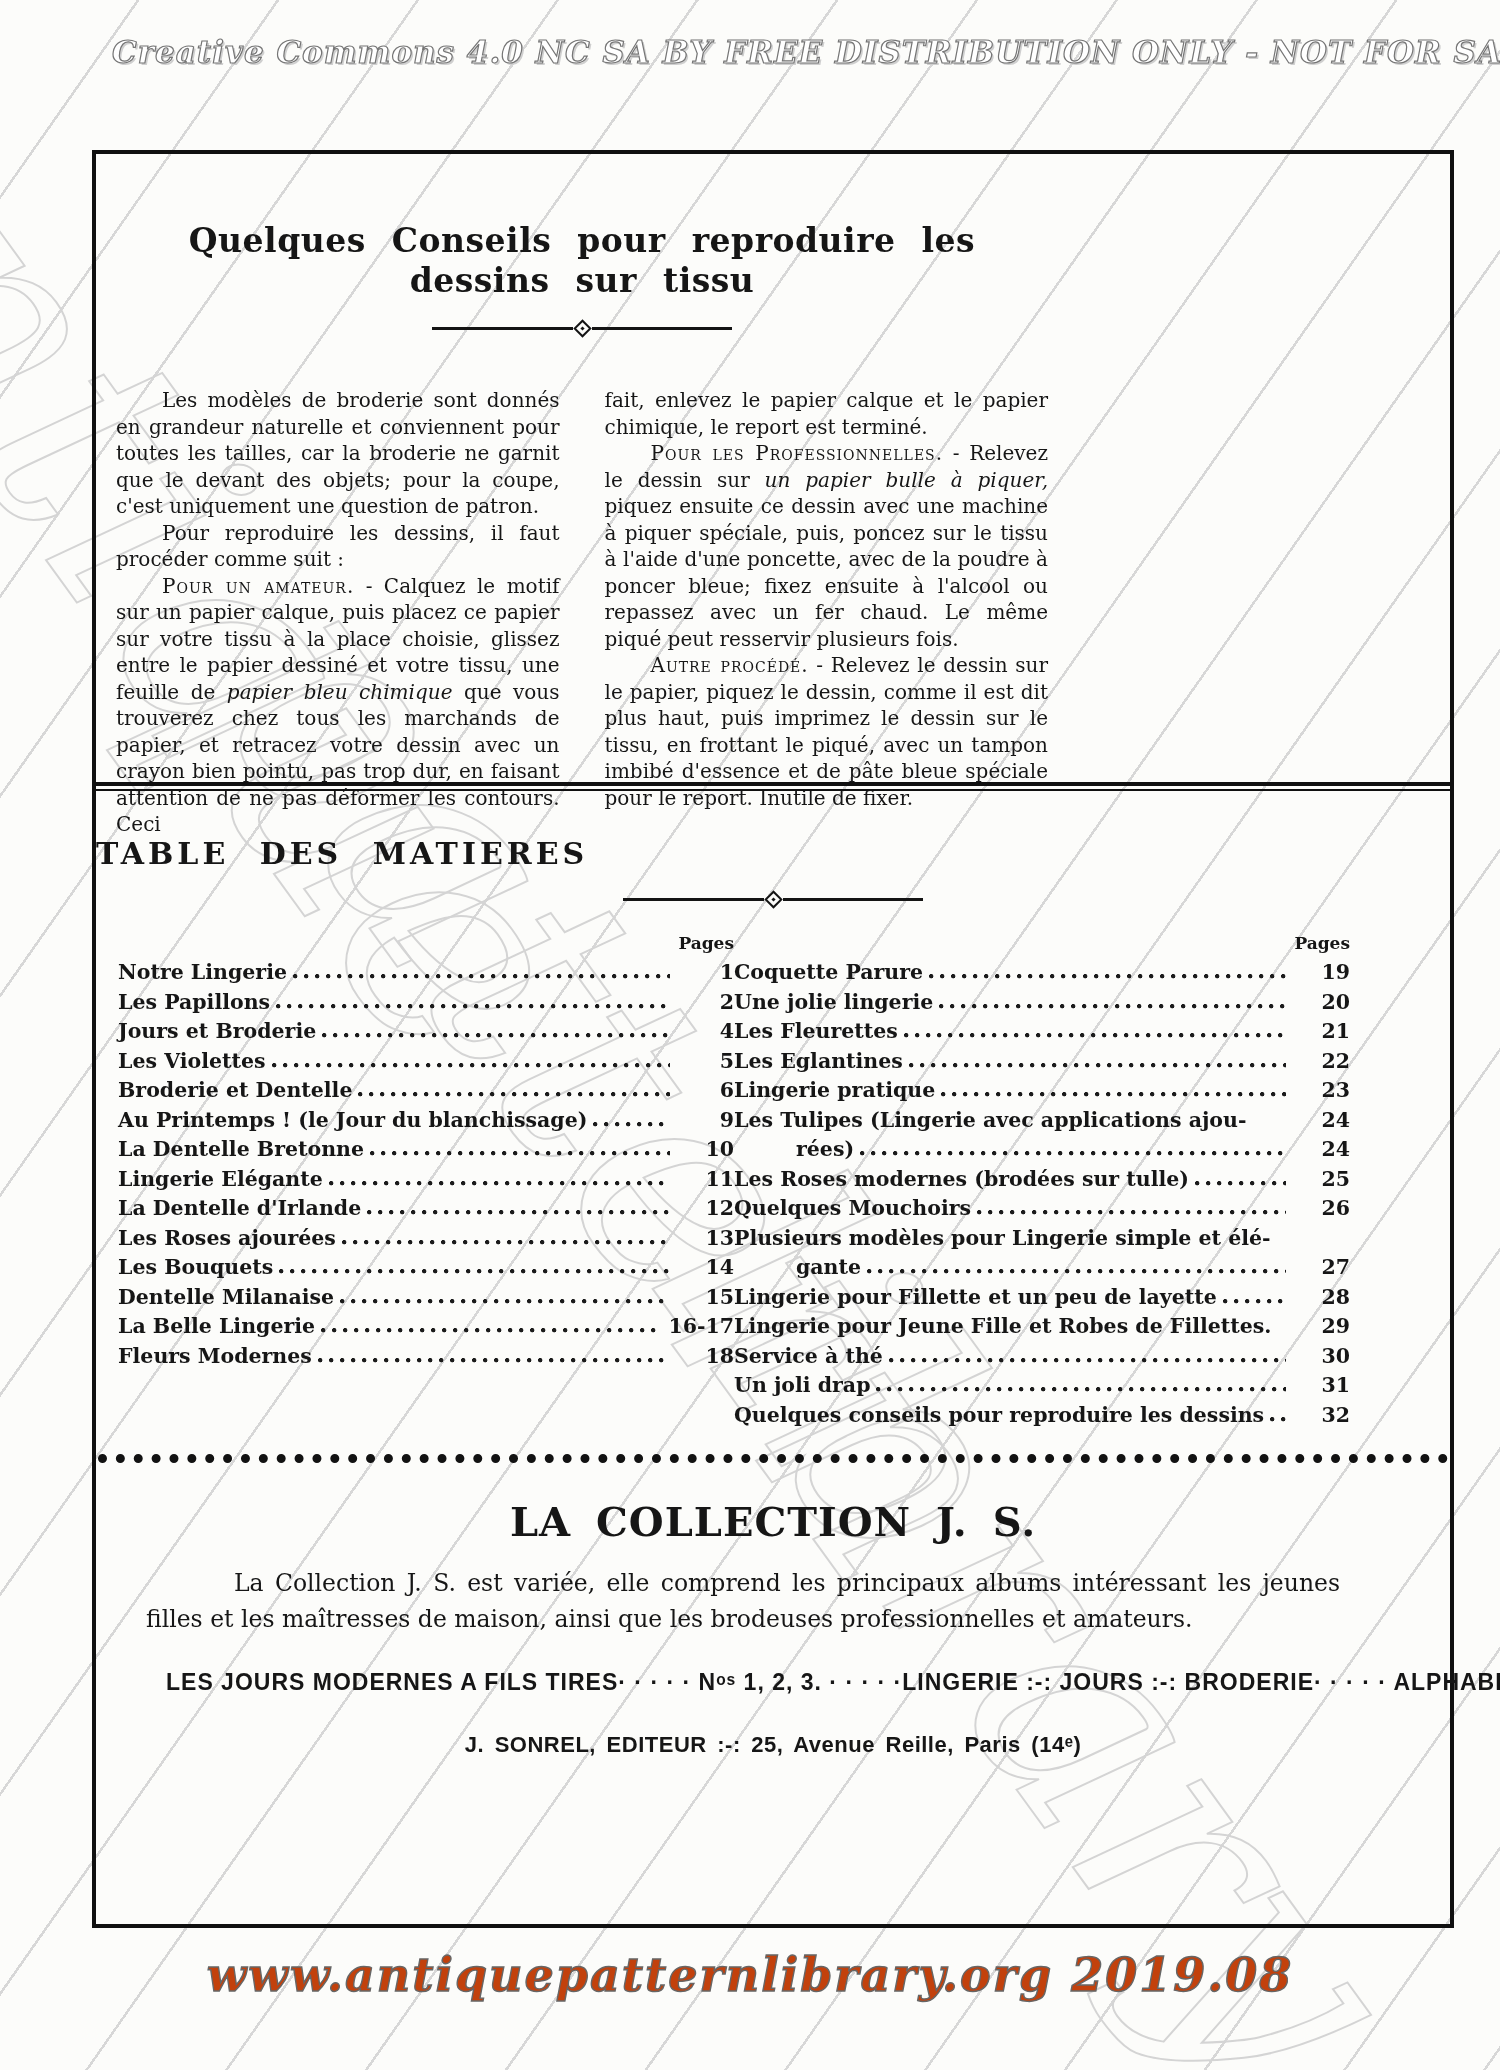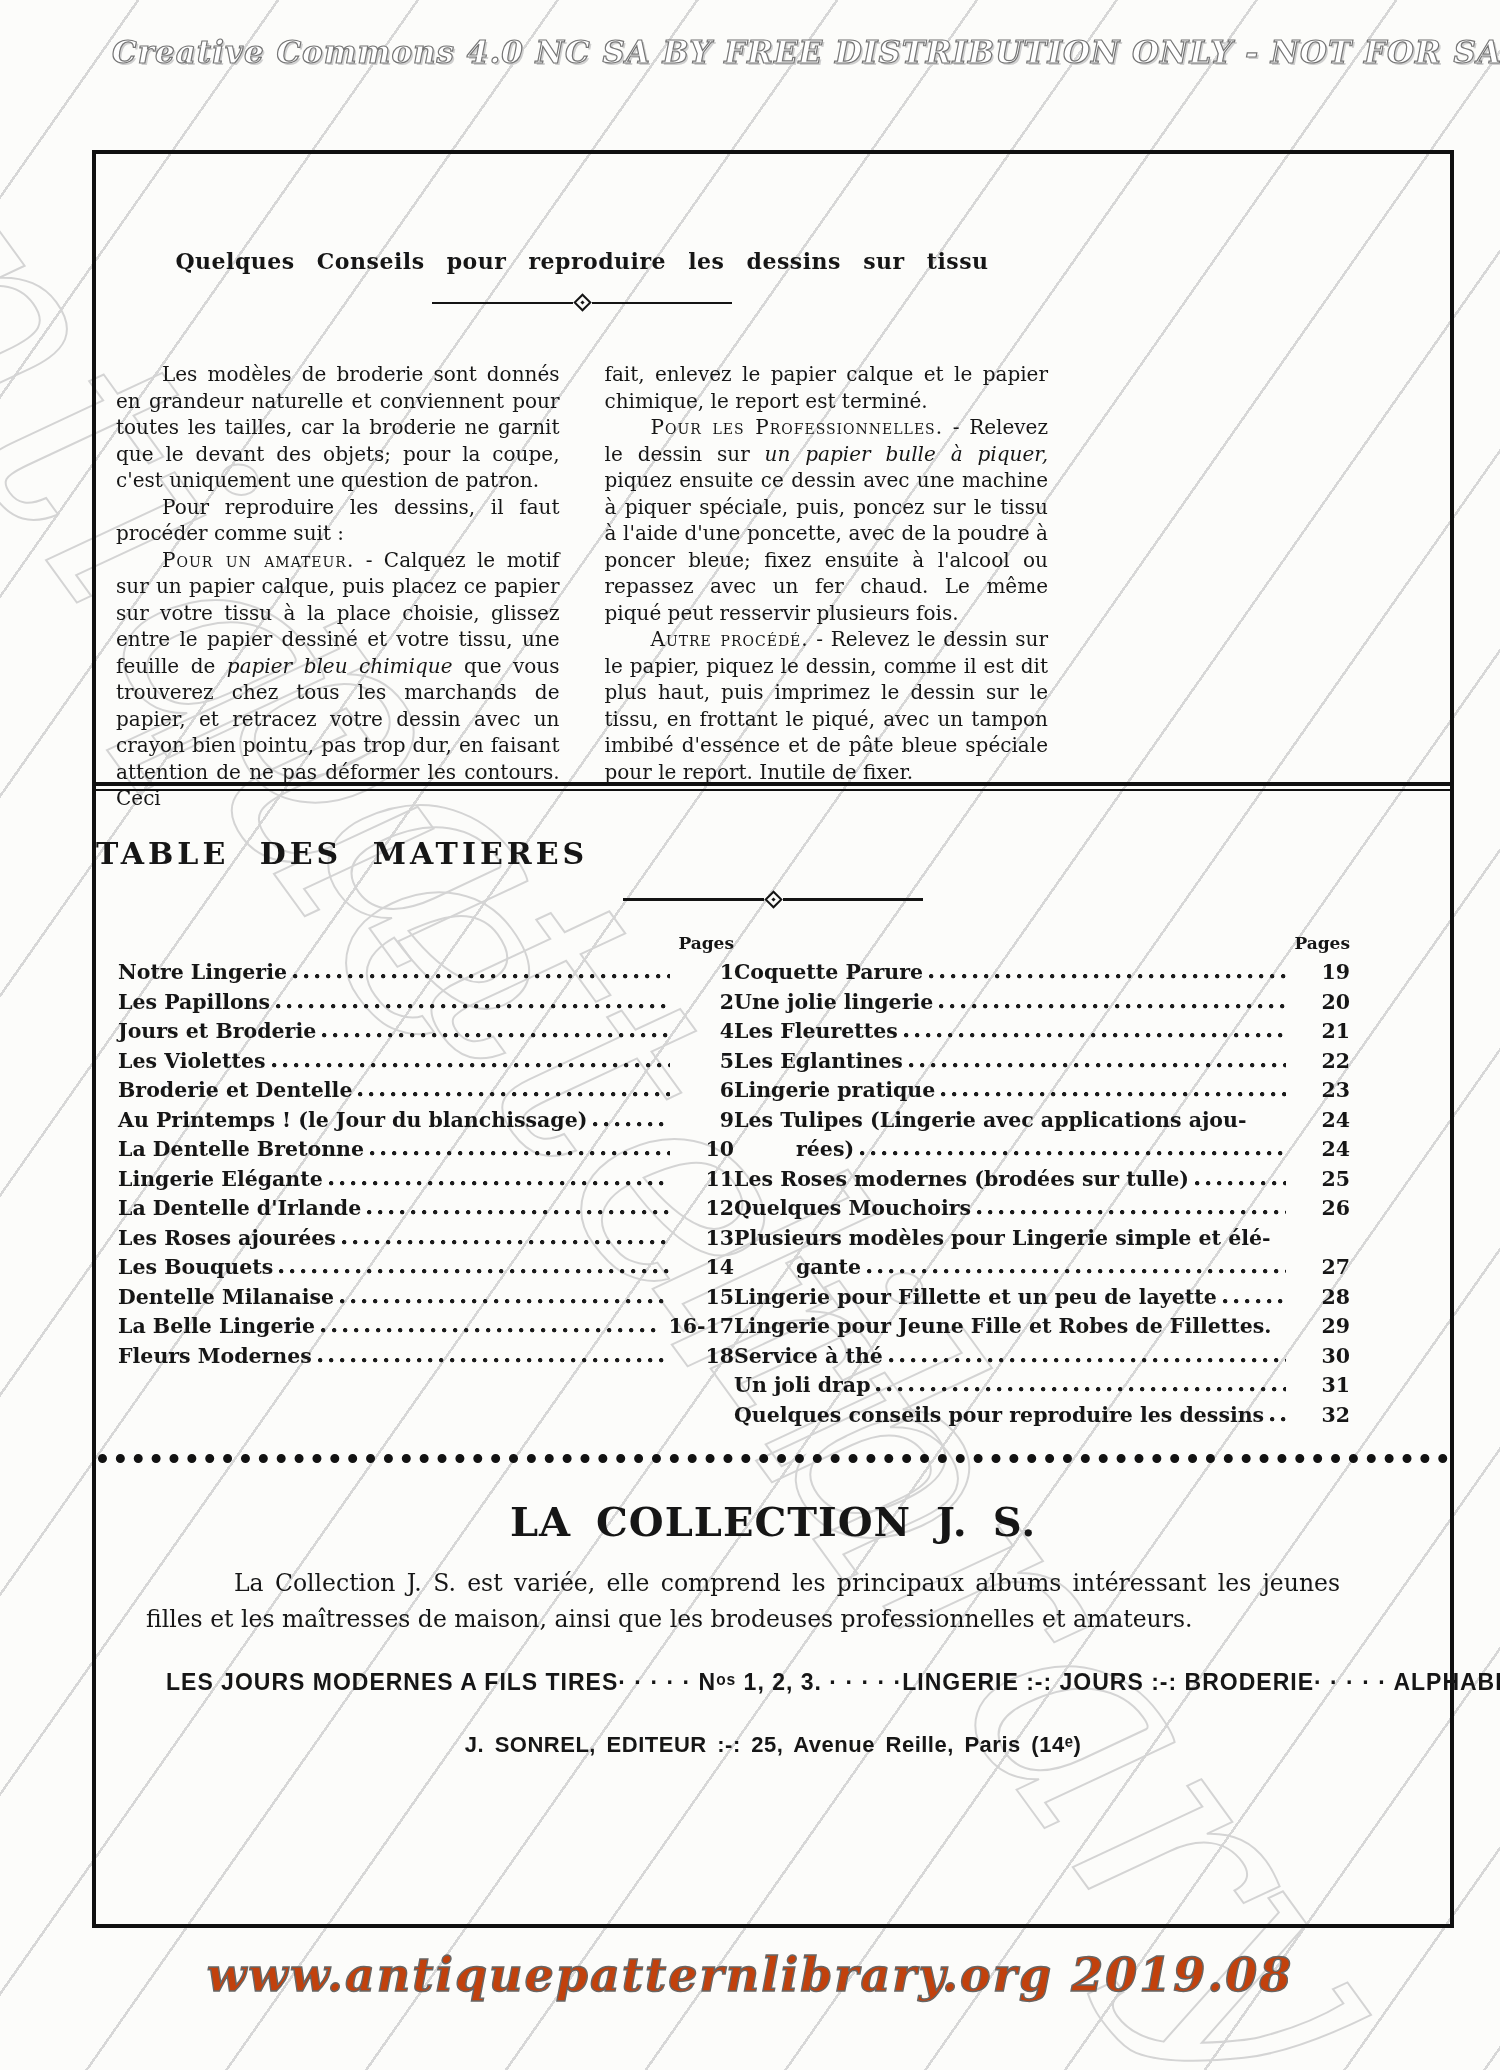--- a/index.html
+++ b/index.html
@@ -13,21 +13,21 @@
          transform-origin:0 0;pointer-events:none;}
   .g1{top:-30px;left:-70px;transform:rotate(54deg);}
   .g2{top:540px;left:400px;transform:rotate(54deg);}
   .g3{top:1130px;left:850px;transform:rotate(54deg);}
   .cc-notice{position:absolute;top:34px;left:112px;z-index:2;font-style:italic;font-weight:600;
     font-size:31px;letter-spacing:1px;color:#ffffff;-webkit-text-stroke:1.2px #757575;
     text-shadow:2px 2px 0 #cfcfcf;white-space:nowrap;}
   .main-box{position:absolute;left:92px;top:150px;width:1354px;height:1770px;border:4px solid #101010;z-index:2;}
   
   .advice-zone{position:absolute;top:0;left:20px;width:932px;}
-  .advice-title{margin:94px 0 0;text-align:center;font-size:22px;font-weight:700;
+  .advice-title{margin:67px 0 0;text-align:center;font-size:33px;font-weight:700;
     word-spacing:14px;letter-spacing:.5px;line-height:1.2;}
   .orn-divider{display:flex;align-items:center;justify-content:center;width:300px;margin:22px auto 0;height:13px;}
   .orn-line{flex:1;height:2.5px;background:#141414;}
   .orn-diamond{width:9px;height:9px;border:2px solid #141414;transform:rotate(45deg);margin:0 3px;
     display:flex;align-items:center;justify-content:center;background:#fcfcfa;}
   .orn-dot{width:3px;height:3px;background:#141414;}
   .advice-cols{display:flex;gap:45px;margin-top:52px;}
   .advice-col{flex:1;text-align:justify;font-size:20px;line-height:26.5px;}
   .advice-col p{margin:0;}
   p.ind{text-indent:2.3em;}

